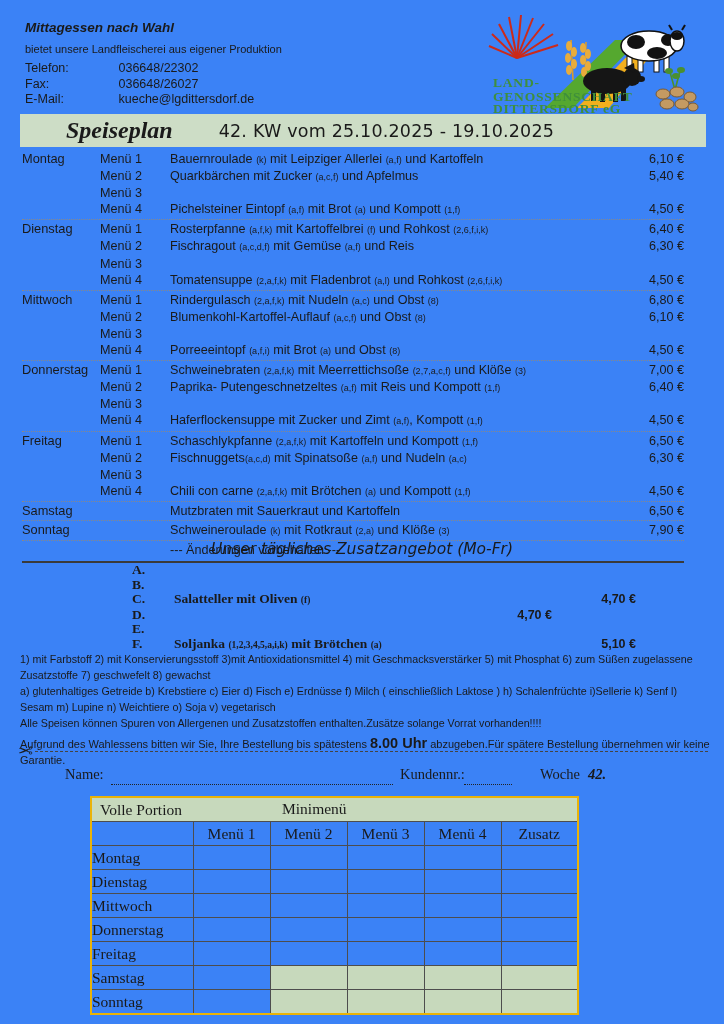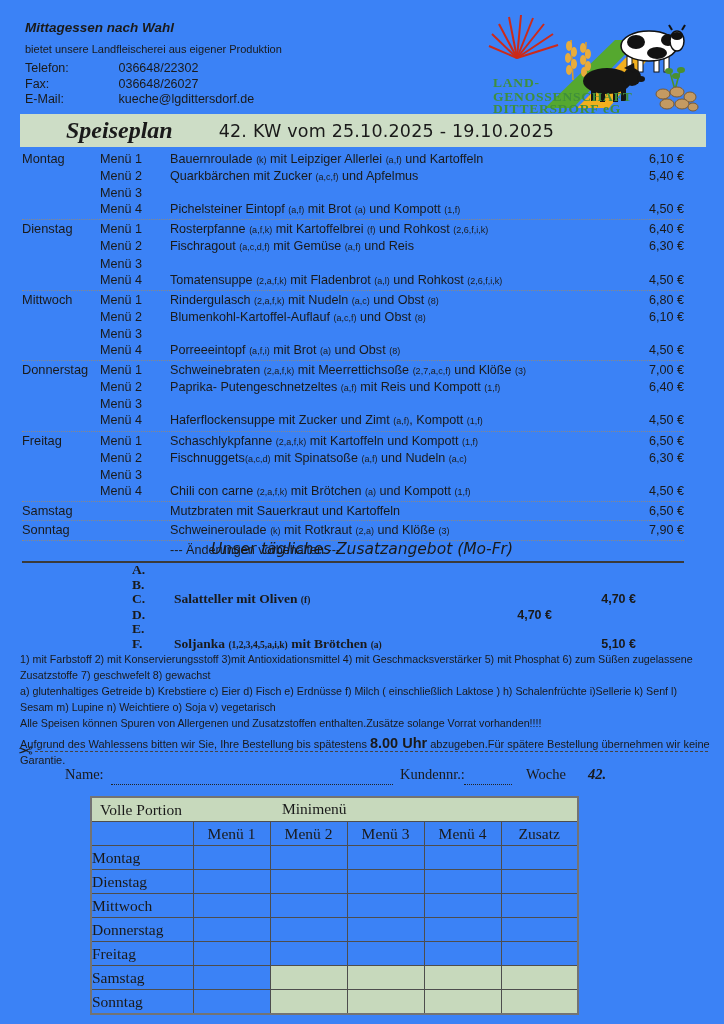--- a/index.html
+++ b/index.html
@@ -56,29 +56,29 @@
   .dashline{flex:1;border-top:1.6px dashed #444;margin-left:2px;}
 
   
   .name-row{position:absolute;left:65px;top:766px;width:620px;height:26px;
             font-family:"Liberation Serif",serif;font-size:14.5px;}
   .name-row>span{position:absolute;white-space:nowrap;}
   .nr-name{left:0;top:0;}
   .dots1{left:46px;top:4px;width:282px;border-bottom:1.8px dotted #222;height:14px;}
   .nr-cust{left:335px;top:0;}
   .dots2{left:399px;top:4px;width:48px;border-bottom:1.8px dotted #222;height:14px;}
-  .nr-week{left:461px;top:0;}
+  .nr-week{left:475px;top:0;}
   .nr-weeknum{left:523px;top:0;font-weight:bold;font-style:italic;}
   .dots1,.dots2{position:absolute;display:inline-block;}
 
   
   table.order{position:absolute;left:90px;top:796px;border-collapse:collapse;table-layout:fixed;
               font-family:"Liberation Serif",serif;}
   table.order,table.order td{border:1px solid #4d4d4d;}
-  table.order{border:2px solid #737373;padding-left:24px;}
+  table.order{border:2px solid #eab308;padding-left:24px;}
   table.order td{padding:0;height:23px;font-size:15.5px;}
   td.htop{background:#c7d9bc;height:19px;font-size:14px;position:relative;}
   td.htop .vp{padding-left:8px;}
   td.htop .mini{position:absolute;left:190px;top:2px;}
   tr.r-head td{text-align:center;height:23px;}
   td.dayc{padding-left:8px;font-size:16px;}
   td.g{background:#c7d9bc;}
 </style>
 </head>
 <body>

